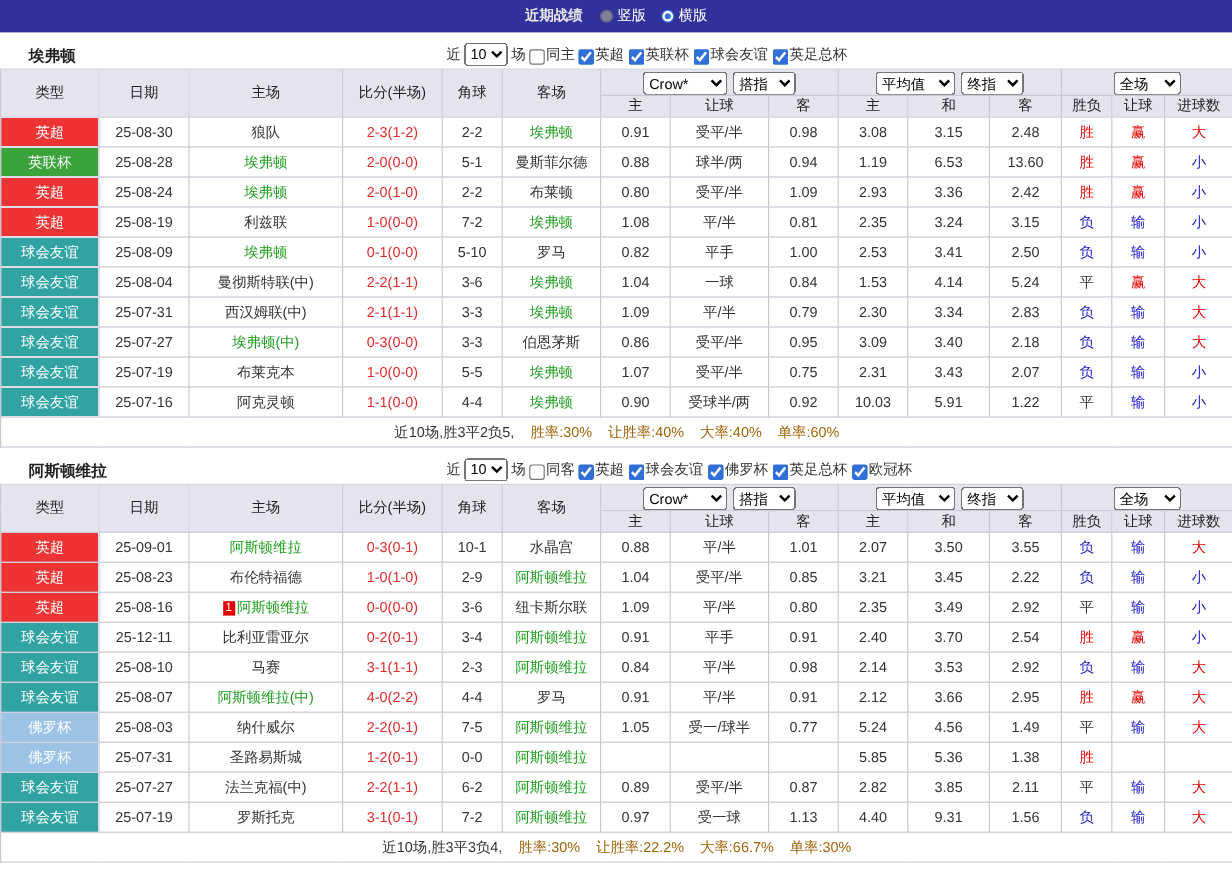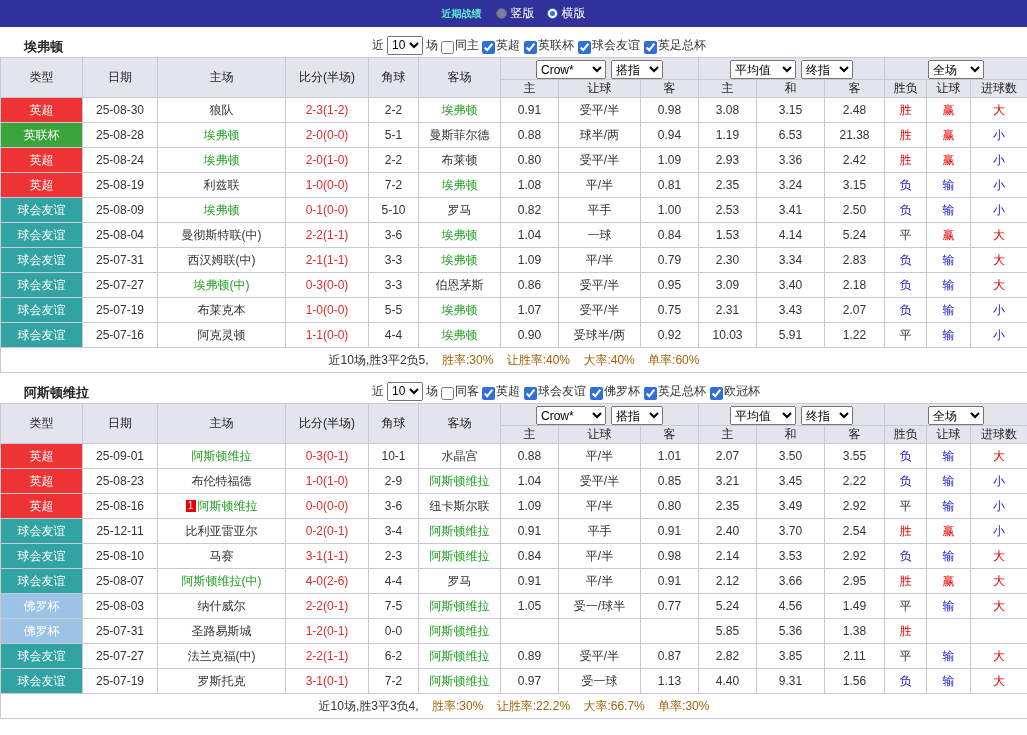--- a/index.html
+++ b/index.html
@@ -1,18 +1,18 @@
 <!DOCTYPE html>
 <html><head>
 <meta charset="utf-8">
 <style>
   *{box-sizing:border-box;margin:0;padding:0}
   body{width:1027px;font-family:"Liberation Sans","DejaVu Sans",sans-serif;font-size:12px;color:#333;background:#fff}
   .topbar{height:27px;background:#31319c;display:flex;align-items:center;justify-content:center;gap:14px}
-  .title{color:#5eead4;font-weight:bold;font-size:10px}
+  .title{color:#e5e5e5;font-weight:bold;font-size:12px}
   .radios{display:inline-flex;gap:12px}
   .radio{display:inline-flex;align-items:center;gap:4px;color:#fff;cursor:pointer}
   .rc{width:11px;height:11px;border-radius:50%;background:#7e8099;border:1px solid #5c5e7d;display:inline-block;position:relative}
   .rc.sel{background:#fff;border:1px solid #2f6fd6}
   .rc.sel::after{content:"";position:absolute;left:2px;top:2px;width:5px;height:5px;border-radius:50%;background:#2f6fd6}
   .section{margin-top:6px}
   .section-header{position:relative;height:24px;background:#fff}
   .team-name{position:absolute;left:24px;top:5px;font-weight:bold;font-size:13px;color:#222}
   .filter{position:absolute;left:372px;top:2px;height:20px;display:flex;align-items:center;gap:3px;white-space:nowrap}
   select{height:19px;font-size:12px;font-family:inherit}
@@ -161,21 +161,21 @@
           <td>25-08-28</td>
           <td><span class="team hl">埃弗顿</span></td>
           <td class="score">2-0(0-0)</td>
           <td>5-1</td>
           <td><span class="team">曼斯菲尔德</span></td>
           <td>0.88</td>
           <td>球半/两</td>
           <td>0.94</td>
           <td>1.19</td>
           <td>6.53</td>
-          <td>21.38</td>
+          <td>13.60</td>
           <td style="color: rgb(230, 0, 0);">胜</td>
           <td style="color: rgb(230, 0, 0);">赢</td>
           <td style="color: rgb(26, 26, 204);">小</td>
         </tr>
         <tr>
           <td class="type" style="background: rgb(237, 51, 51);">英超</td>
           <td>25-08-24</td>
           <td><span class="team hl">埃弗顿</span></td>
           <td class="score">2-0(1-0)</td>
           <td>2-2</td>
@@ -498,21 +498,21 @@
           <td>3.53</td>
           <td>2.92</td>
           <td style="color: rgb(26, 26, 204);">负</td>
           <td style="color: rgb(26, 26, 204);">输</td>
           <td style="color: rgb(230, 0, 0);">大</td>
         </tr>
         <tr>
           <td class="type" style="background: rgb(49, 163, 163);">球会友谊</td>
           <td>25-08-07</td>
           <td><span class="team hl">阿斯顿维拉(中)</span></td>
-          <td class="score">4-0(2-6)</td>
+          <td class="score">4-0(2-2)</td>
           <td>4-4</td>
           <td><span class="team">罗马</span></td>
           <td>0.91</td>
           <td>平/半</td>
           <td>0.91</td>
           <td>2.12</td>
           <td>3.66</td>
           <td>2.95</td>
           <td style="color: rgb(230, 0, 0);">胜</td>
           <td style="color: rgb(230, 0, 0);">赢</td>

